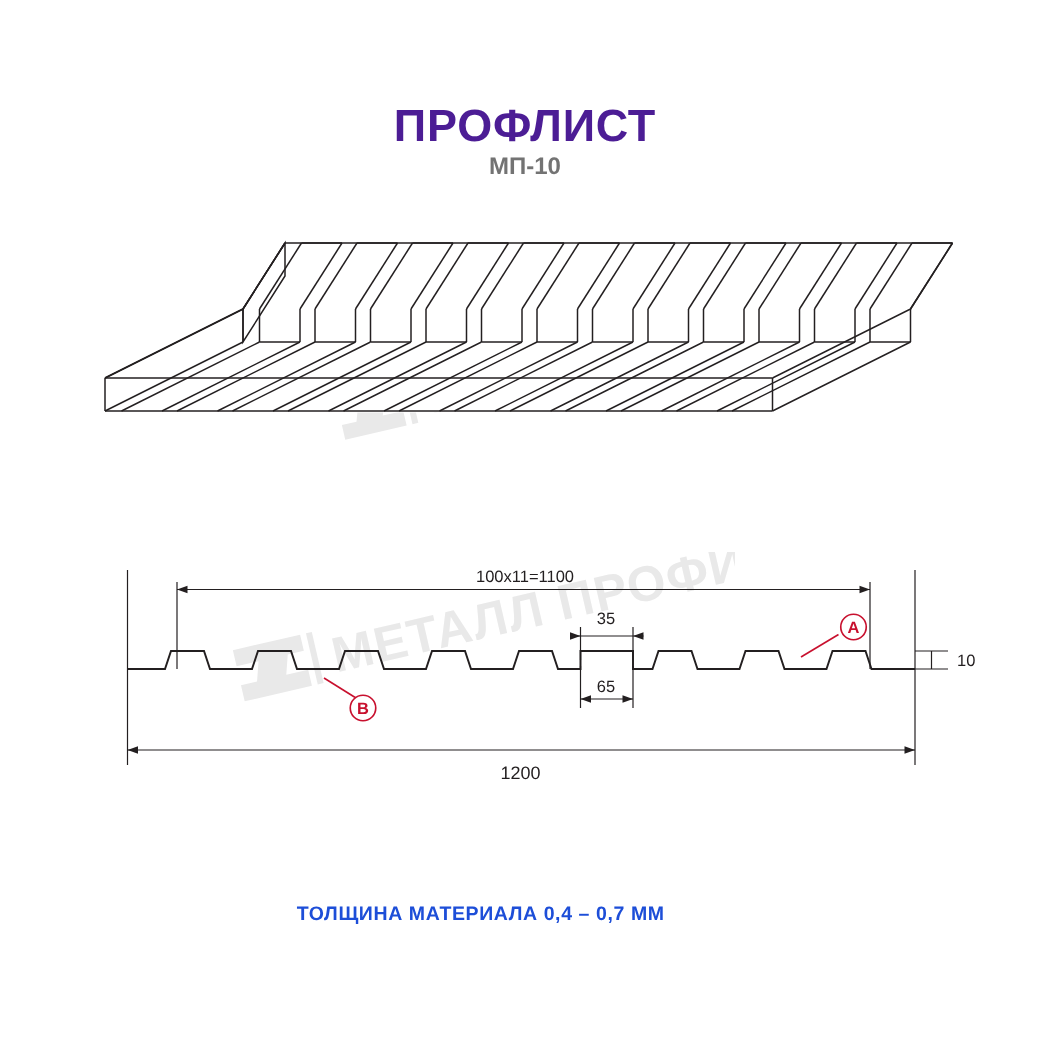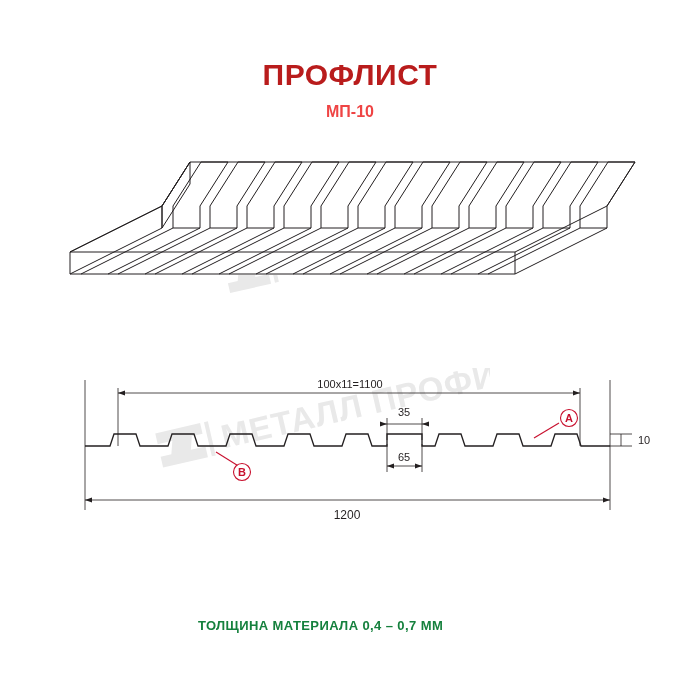--- a/index.html
+++ b/index.html
@@ -15,49 +15,49 @@
     position: relative;
     overflow: hidden;
   }
   .page {
     position: relative;
     width: 700px;
     height: 700px;
   }
   .title {
     position: absolute;
-    top: 58px;
+    top: 68px;
     left: 0;
     width: 700px;
     text-align: center;
     font-size: 30px;
     font-weight: bold;
     letter-spacing: 0.5px;
-    color: #b91c1c;
+    color: #4c1d95;
   }
   .subtitle {
     position: absolute;
     top: 103px;
     left: 0;
     width: 700px;
     text-align: center;
     font-size: 16px;
     font-weight: bold;
-    color: #ef4444;
+    color: #737373;
   }
   .footnote {
     position: absolute;
-    top: 618px;
+    top: 601px;
     left: 0;
     width: 641px;
     text-align: center;
     font-size: 13px;
     font-weight: bold;
     letter-spacing: 0.4px;
-    color: #15803d;
+    color: #1d4ed8;
   }
   .iso-wrap {
     position: absolute;
     top: 140px;
     left: 40px;
     width: 620px;
     height: 160px;
   }
   .section-wrap {
     position: absolute;

